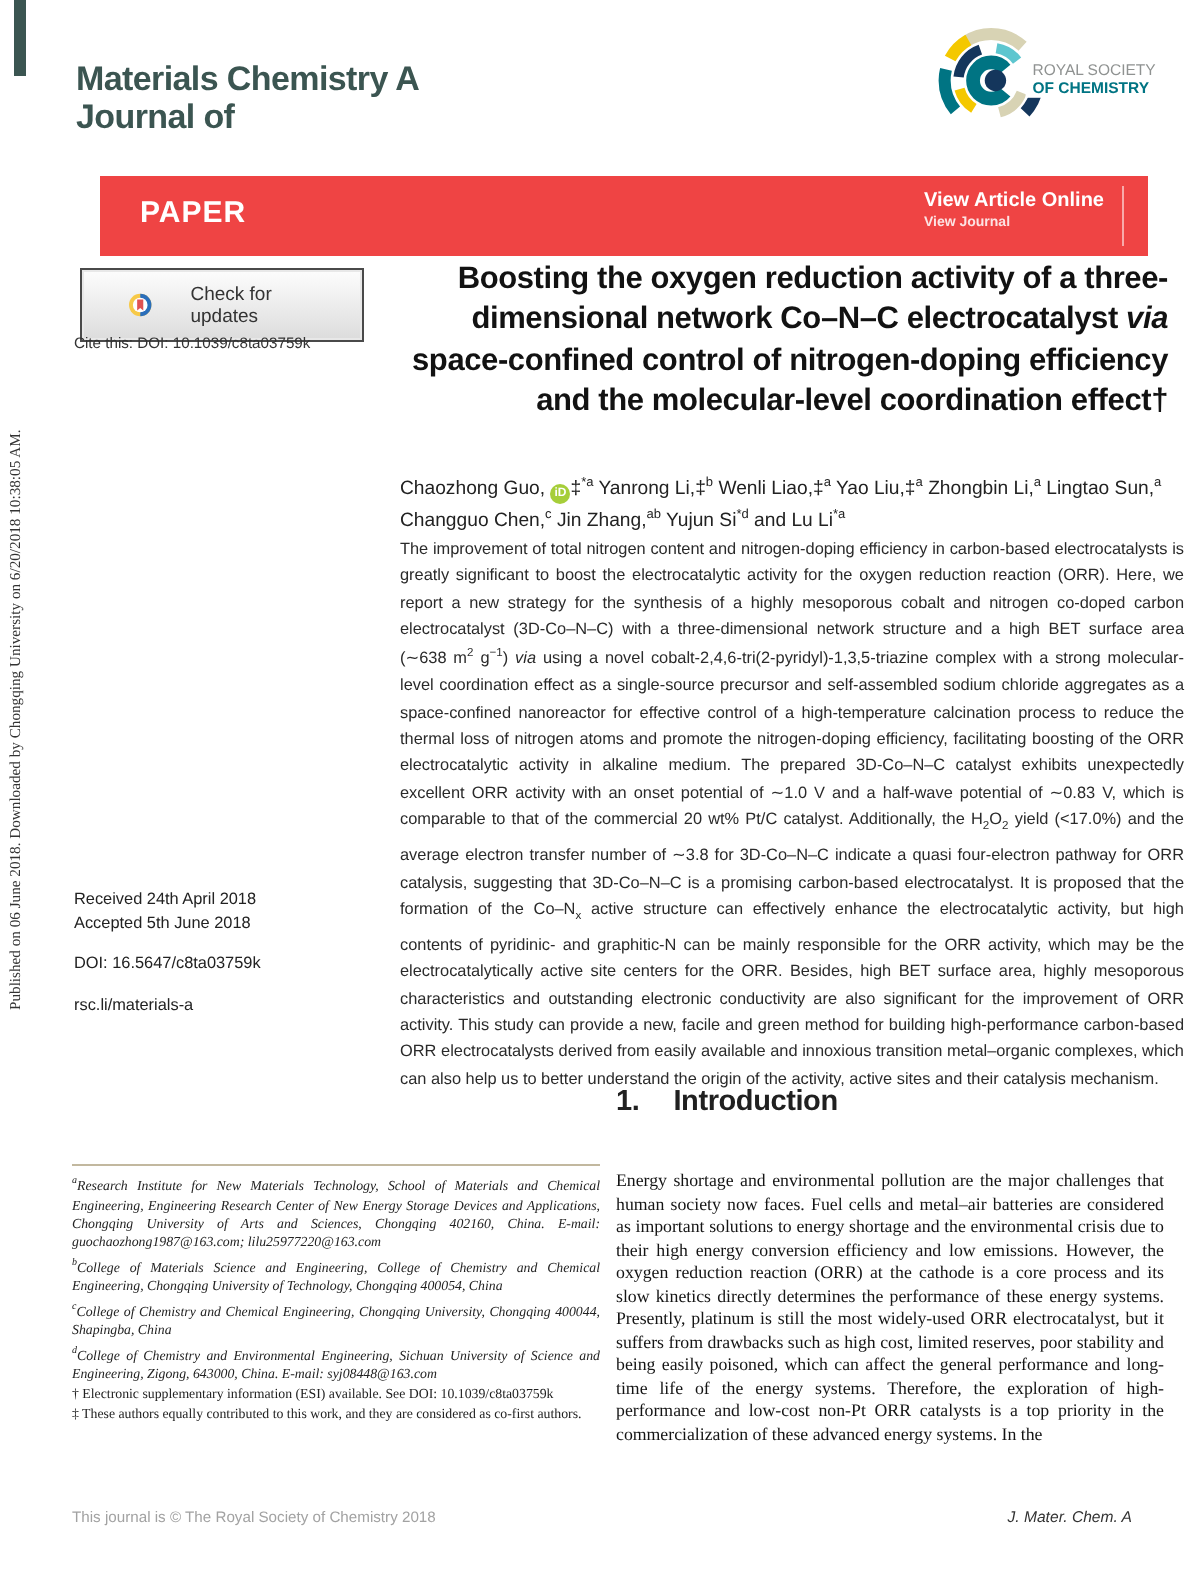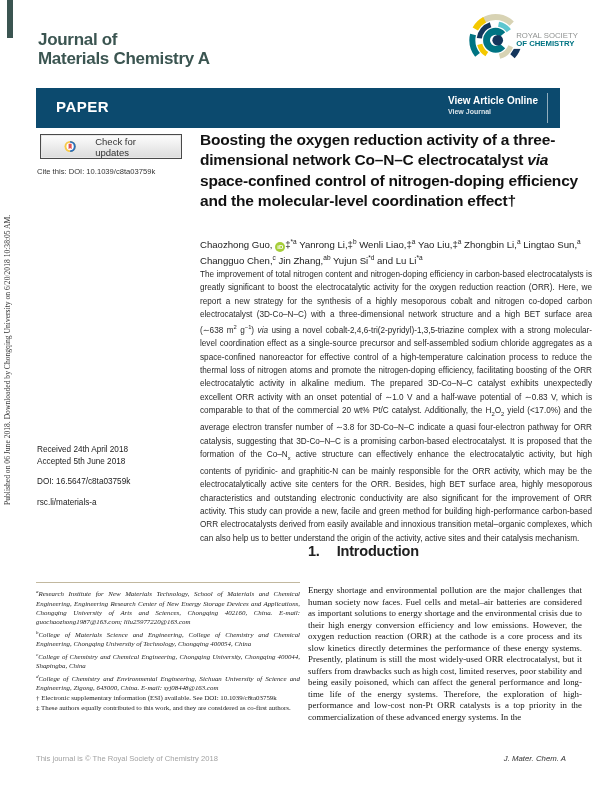--- a/index.html
+++ b/index.html
@@ -10,30 +10,30 @@
   .side-note{position:absolute;left:3px;top:160px;height:345px;width:14px;
     writing-mode:vertical-rl;transform:rotate(180deg);
     font-family:"Liberation Serif", serif;font-size:7.6px;color:#333;white-space:nowrap;}
   .corner-strip{position:absolute;left:7px;top:0;width:6px;height:38px;background:#3b5551;}
 
   
   .journal-name{position:absolute;left:38px;top:30px;font-size:17px;font-weight:700;
     color:#3b5551;line-height:19px;letter-spacing:-0.3px;}
   .rsc-logo{position:absolute;left:468px;top:8px;width:112px;height:68px;}
 
-  .type-bar{position:absolute;left:36px;top:88px;width:524px;height:40px;background:#0c4a6e;}
+  .type-bar{position:absolute;left:50px;top:88px;width:524px;height:40px;background:#ef4444;}
   .type-bar .label{position:absolute;left:20px;top:10px;color:#ffffff;font-size:15px;
     font-weight:700;letter-spacing:0.5px;}
   .bar-links{position:absolute;right:22px;top:7px;text-align:left;color:#ffffff;}
   .bar-links .vao{font-size:10px;font-weight:700;display:block;cursor:pointer;}
   .bar-links .vj{font-size:7px;font-weight:700;opacity:.85;display:block;margin-top:2px;cursor:pointer;}
   .bar-divider{position:absolute;right:12px;top:5px;bottom:5px;width:1px;background:rgba(255,255,255,.55);}
 
   
-  .check-btn{position:absolute;left:40px;top:134px;width:142px;height:25px;
+  .check-btn{position:absolute;left:40px;top:134px;width:142px;height:37px;
     border:1px solid #4a4a4a;box-shadow:inset 0 0 0 1px #e8e8e8;background:linear-gradient(#fdfdfd,#dcdcdc);
     display:flex;align-items:center;gap:19px;padding:0 23px;box-sizing:border-box;cursor:pointer;}
   .check-btn span{font-size:9.5px;color:#333;}
   .cite-this{position:absolute;left:37px;top:167px;font-size:7.6px;color:#333;}
 
   
   .title{position:absolute;left:200px;top:130px;width:384px;font-size:15.5px;font-weight:700;
     line-height:20.4px;color:#121212;letter-spacing:-0.2px;}
   .authors{position:absolute;left:200px;top:236px;width:388px;font-size:9.6px;line-height:12.5px;color:#222;}
   .authors sup{font-size:6.5px;}
@@ -66,22 +66,22 @@
 </style>
 </head>
 <body>
 
 <div class="page">
 
   <div class="corner-strip"></div>
   <div class="side-note">Published on 06 June 2018. Downloaded by Chongqing University on 6/20/2018 10:38:05 AM.</div>
 
   <div class="journal-name">
+    <div>Materials Chemistry A</div>
     <div>Journal of</div>
-    <div>Materials Chemistry A</div>
   </div>
 
   <svg class="rsc-logo" viewBox="0 0 130 76">
     <g transform="translate(32,36)">
       <circle r="27" fill="none" stroke="#d8d3b4" stroke-width="7" pathLength="100" stroke-dasharray="21 79" stroke-dashoffset="-66"></circle>
       <circle r="27" fill="none" stroke="#14365c" stroke-width="7" pathLength="100" stroke-dasharray="9 91" stroke-dashoffset="-3"></circle>
       <circle r="27" fill="none" stroke="#007483" stroke-width="7" pathLength="100" stroke-dasharray="15 85" stroke-dashoffset="-39"></circle>
       <circle r="27" fill="none" stroke="#f4c800" stroke-width="7" pathLength="100" stroke-dasharray="9 91" stroke-dashoffset="-58"></circle>
       <circle r="19" fill="none" stroke="#d8d3b4" stroke-width="6" pathLength="100" stroke-dasharray="15 85" stroke-dashoffset="-6"></circle>
       <circle r="19" fill="none" stroke="#f4c800" stroke-width="6" pathLength="100" stroke-dasharray="12 88" stroke-dashoffset="-34"></circle>
@@ -108,21 +108,21 @@
     <svg width="15" height="15" viewBox="0 0 24 24">
       <circle cx="12" cy="12" r="11" fill="#f7c948"></circle>
       <path d="M12 1 a11 11 0 0 1 0 22 z" fill="#2a6ebb"></path>
       <circle cx="12" cy="12" r="7.2" fill="#ffffff"></circle>
       <path d="M9 6.5h6v11l-3-2.6-3 2.6z" fill="#e05252"></path>
     </svg>
     <span>Check for updates</span>
   </div>
   <div class="cite-this">Cite this: DOI: 10.1039/c8ta03759k</div>
 
-  <h1 class="title" style="margin:0;">Boosting the oxygen reduction activity of a three-dimensional network Co–N–C electrocatalyst <i>via</i> space-confined control of nitrogen-doping efficiency and the molecular-level coordination effect†</h1>
+  <h1 class="title" style="margin:0;text-align:right;">Boosting the oxygen reduction activity of a three-dimensional network Co–N–C electrocatalyst <i>via</i> space-confined control of nitrogen-doping efficiency and the molecular-level coordination effect†</h1>
   <div class="authors">Chaozhong Guo, <span class="orcid-icon">iD</span>‡<sup>*a</sup> Yanrong Li,‡<sup>b</sup> Wenli Liao,‡<sup>a</sup> Yao Liu,‡<sup>a</sup> Zhongbin Li,<sup>a</sup> Lingtao Sun,<sup>a</sup> Changguo Chen,<sup>c</sup> Jin Zhang,<sup>ab</sup> Yujun Si<sup>*d</sup> and Lu Li<sup>*a</sup></div>
   <div class="abstract">The improvement of total nitrogen content and nitrogen-doping efficiency in carbon-based electrocatalysts is greatly significant to boost the electrocatalytic activity for the oxygen reduction reaction (ORR). Here, we report a new strategy for the synthesis of a highly mesoporous cobalt and nitrogen co-doped carbon electrocatalyst (3D-Co–N–C) with a three-dimensional network structure and a high BET surface area (∼638 m<sup>2</sup> g<sup>−1</sup>) <i>via</i> using a novel cobalt-2,4,6-tri(2-pyridyl)-1,3,5-triazine complex with a strong molecular-level coordination effect as a single-source precursor and self-assembled sodium chloride aggregates as a space-confined nanoreactor for effective control of a high-temperature calcination process to reduce the thermal loss of nitrogen atoms and promote the nitrogen-doping efficiency, facilitating boosting of the ORR electrocatalytic activity in alkaline medium. The prepared 3D-Co–N–C catalyst exhibits unexpectedly excellent ORR activity with an onset potential of ∼1.0 V and a half-wave potential of ∼0.83 V, which is comparable to that of the commercial 20 wt% Pt/C catalyst. Additionally, the H<sub>2</sub>O<sub>2</sub> yield (&lt;17.0%) and the average electron transfer number of ∼3.8 for 3D-Co–N–C indicate a quasi four-electron pathway for ORR catalysis, suggesting that 3D-Co–N–C is a promising carbon-based electrocatalyst. It is proposed that the formation of the Co–N<sub>x</sub> active structure can effectively enhance the electrocatalytic activity, but high contents of pyridinic- and graphitic-N can be mainly responsible for the ORR activity, which may be the electrocatalytically active site centers for the ORR. Besides, high BET surface area, highly mesoporous characteristics and outstanding electronic conductivity are also significant for the improvement of ORR activity. This study can provide a new, facile and green method for building high-performance carbon-based ORR electrocatalysts derived from easily available and innoxious transition metal–organic complexes, which can also help us to better understand the origin of the activity, active sites and their catalysis mechanism.</div>
 
   <div class="received-block">
     <div>Received 24th April 2018</div>
     <div>Accepted 5th June 2018</div>
     <div class="gap"></div>
     <div>DOI: 16.5647/c8ta03759k</div>
     <div class="gap"></div>
     <div style="cursor:pointer;">rsc.li/materials-a</div>

